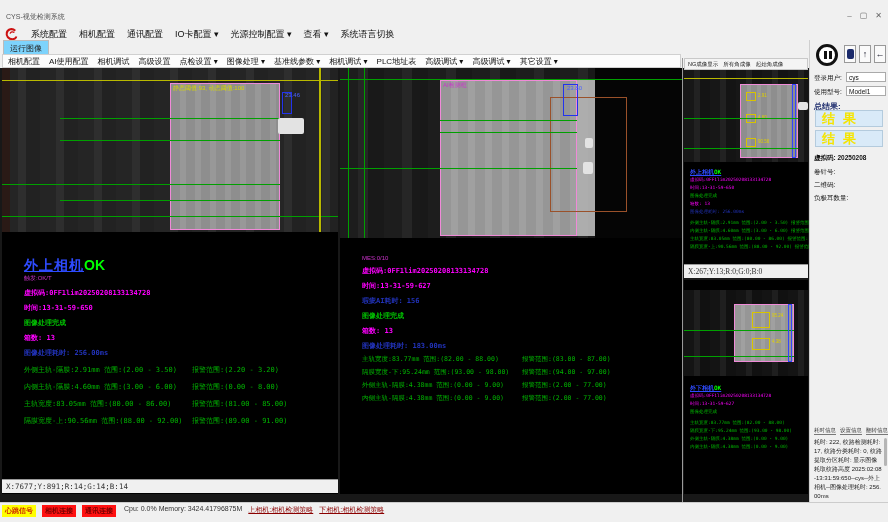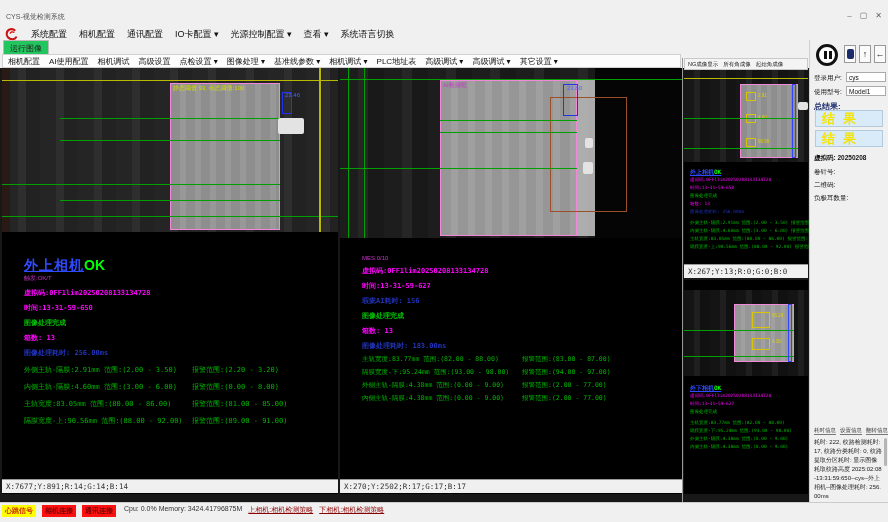--- a/index.html
+++ b/index.html
@@ -9,21 +9,21 @@
   .abs{position:absolute;}
   
   .titlebar{position:absolute;left:0;top:10px;width:888px;height:16px;}
   .wtitle{position:absolute;left:6px;top:2px;font-size:7px;color:#555;}
   .winbtns{position:absolute;right:6px;top:1px;font-size:8px;color:#666;display:flex;gap:8px;}
   .winbtns span{cursor:default;}
   .menubar{position:absolute;left:0;top:26px;width:888px;height:16px;display:flex;align-items:center;gap:12px;padding-left:4px;}
   .logo{width:15px;height:15px;display:inline-block;}
   .mi{font-size:9px;color:#111;white-space:nowrap;}
   .tab{position:absolute;left:3px;top:40px;height:14px;padding:2px 6px;font-size:8px;
-       background:#22c55e;border:1px solid #bbb;border-bottom:none;color:#222;}
+       background:#7dd3fc;border:1px solid #bbb;border-bottom:none;color:#222;}
   .toolbar{position:absolute;left:2px;top:54px;width:679px;height:14px;background:#fcfcfc;
            border:1px solid #d0d0d0;display:flex;align-items:center;gap:9px;padding-left:5px;}
   .ti{font-size:8px;color:#111;white-space:nowrap;}
   
   .main{position:absolute;left:0;top:68px;width:809px;height:434px;background:#181818;}
   .view{position:absolute;background:#000;}
   .imgarea{position:absolute;overflow:hidden;
      background:repeating-linear-gradient(90deg,#252525 0 16px,#2e2e2e 16px 24px,#222 24px 38px);}
   .pinkrect{position:absolute;border:1px solid #f08ad8;
      background:repeating-linear-gradient(90deg,#8e8e8e 0 9px,#989898 9px 15px);}
@@ -188,21 +188,20 @@
         <div class="rline">时间:13-31-59-627</div>
         <div class="rblue">瑕疵AI耗时: 156</div>
         <div class="rgreen">图像处理完成</div>
         <div class="rline">箱数: 13</div>
         <div class="rblue">图像处理耗时: 183.00ms</div>
         <div class="mrow"><span>主轨宽度:83.77mm 范围:(82.00 - 88.00)</span><span class="alarm">报警范围:(83.00 - 87.00)</span></div>
         <div class="mrow"><span>隔膜宽度-下:95.24mm 范围:(93.00 - 98.00)</span><span class="alarm">报警范围:(94.00 - 97.00)</span></div>
         <div class="mrow"><span>外侧主轨-隔膜:4.38mm 范围:(0.00 - 9.00)</span><span class="alarm">报警范围:(2.00 - 77.00)</span></div>
         <div class="mrow"><span>内侧主轨-隔膜:4.38mm 范围:(0.00 - 9.00)</span><span class="alarm">报警范围:(2.00 - 77.00)</span></div>
       </div>
-      <div class="coord" style="left:0;top:411px;width:342px;">X:270;Y:2502;R:17;G:17;B:17</div>
     </div>
 
     <div class="vsep" style="left:682px;top:-10px;height:444px;"></div>
 
     <div class="view" style="left:684px;top:2px;width:124px;height:208px;">
       <div class="imgarea" style="left:0;top:0;width:124px;height:92px;background:repeating-linear-gradient(90deg,#171717 0 10px,#222 10px 16px,#141414 16px 26px);">
         <div class="yline" style="left:0;top:8px;width:124px;height:1px;"></div>
         <div class="pinkrect" style="left:56px;top:14px;width:58px;height:74px;background:repeating-linear-gradient(90deg,#8e8e8e 0 6px,#989898 6px 10px);"></div>
         <div class="bluebox" style="left:108px;top:14px;width:4px;height:74px;border-color:#3344ff;"></div>
         <div class="yellowbox" style="left:62px;top:22px;width:10px;height:9px;"></div>
@@ -220,21 +219,21 @@
         <div style="color:#ff00ff;">虚拟码:0FF1lim20250208133134728</div>
         <div style="color:#ff00ff;">时间:13-31-59-650</div>
         <div style="color:#00c000;">图像处理完成</div>
         <div style="color:#ff00ff;">箱数: 13</div>
         <div style="color:#2233bb;">图像处理耗时: 256.00ms</div>
         <div style="color:#00b400;margin-top:3px;"><span>外侧主轨-隔膜:2.91mm 范围:(2.00 - 3.50)</span> <span>报警范围:(2.20 - 3.20)</span></div>
         <div style="color:#00b400;"><span>内侧主轨-隔膜:4.60mm 范围:(3.00 - 6.00)</span> <span>报警范围:(0.00 - 8.00)</span></div>
         <div style="color:#00b400;"><span>主轨宽度:83.05mm 范围:(80.00 - 86.00)</span> <span>报警范围:(81.00 - 85.00)</span></div>
         <div style="color:#00b400;"><span>隔膜宽度-上:90.56mm 范围:(88.00 - 92.00)</span> <span>报警范围:(89.00 - 91.00)</span></div>
       </div>
-      <div class="coord" style="left:0;top:194px;width:124px;">X:267;Y:13;R:0;G:0;B:0</div>
+      <div class="coord" style="left:0;top:194px;width:124px;font-family:Liberation Serif, serif;">X:267;Y:13;R:0;G:0;B:0</div>
     </div>
 
     <div class="view" style="left:684px;top:212px;width:124px;height:214px;">
       <div class="imgarea" style="left:0;top:10px;width:124px;height:86px;background:repeating-linear-gradient(90deg,#141414 0 10px,#1f1f1f 10px 16px,#111 16px 26px);">
         <div class="pinkrect" style="left:50px;top:14px;width:60px;height:58px;background:repeating-linear-gradient(90deg,#969696 0 6px,#a0a0a0 6px 10px);"></div>
         <div class="yellowbox" style="left:68px;top:22px;width:18px;height:16px;"></div>
         <div class="ytag" style="left:88px;top:23px;">95.24</div>
         <div class="yellowbox" style="left:68px;top:48px;width:18px;height:12px;"></div>
         <div class="ytag" style="left:88px;top:49px;">4.38</div>
         <div class="gline" style="left:0;top:40px;width:110px;"></div>

